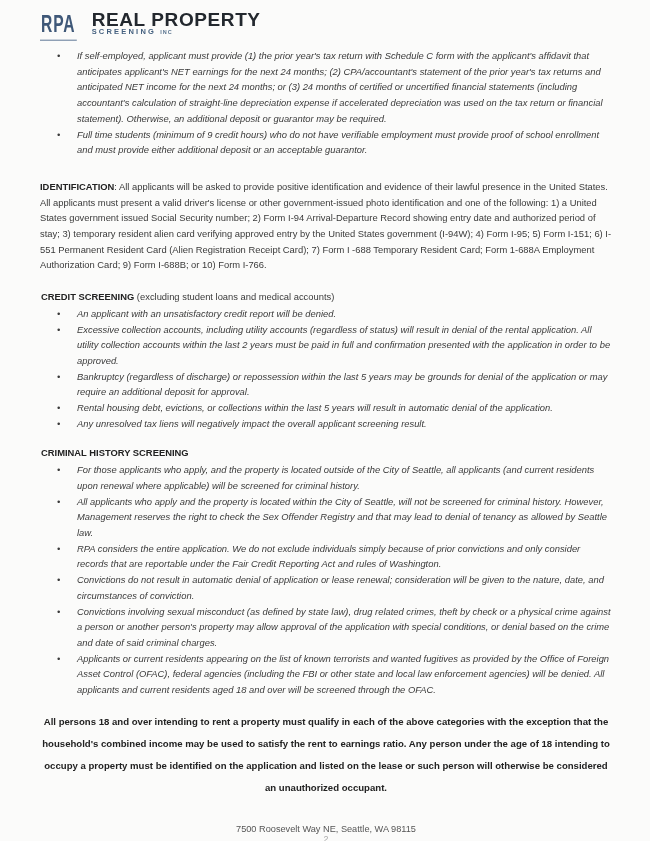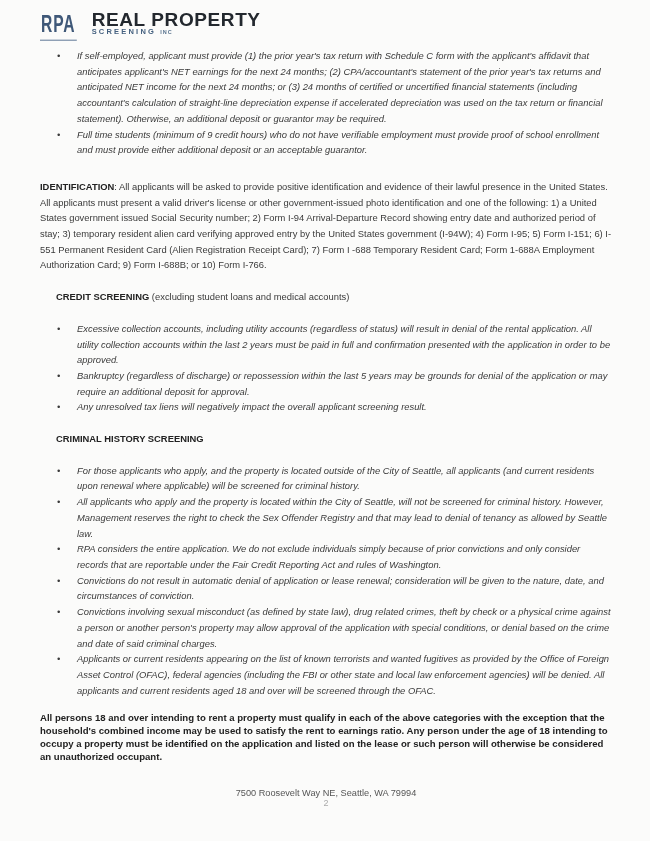--- a/index.html
+++ b/index.html
@@ -32,42 +32,43 @@
   }
   .logo-sub {
     font-size: 7.5px; letter-spacing: 2.2px; color: #44607f;
     line-height: 10px; font-weight: bold;
   }
   .logo-sub .inc { font-size: 5.5px; letter-spacing: 1px; color: #5a748f; }
 
   
   .para, .bullets li, .heading { font-size: 9.4px; line-height: 15.7px; }
   .para { margin: 0; text-align: left; }
-  .heading { margin: 16px; }
+  .heading { margin: 1px; }
   .heading strong, .para strong { color: #222; }
   .heading .note { font-weight: normal; }
 
   ul.bullets { list-style: none; margin: 0; padding: 0; }
   ul.bullets li { position: relative; padding-left: 37px; font-style: italic; }
   ul.bullets li::before {
     content: "\2022";
     position: absolute; left: 17px; top: 0;
     color: #3a3a3a;
   }
 
   .intro { margin-top: 12px; }
   .gap-a { margin-top: 21px; }   
   .gap-b { margin-top: 16px; }   
   .gap-c { margin-top: 14px; }   
 
   .closing {
     margin: 13px 0 0 0;
     font-weight: bold;
-    font-size: 9.6px; line-height: 13px;
+    font-size: 9.6px; line-height: 22px;
     color: #222;
+    text-align: center;
   }
 
   
   footer { margin-top: 22px; text-align: center; }
   .addr, .contact { font-size: 9.2px; line-height: 16px; color: #555; }
   .pagenum { font-size: 9px; color: #aaa; margin-top: -3px; }
 </style>
 </head>
 <body>
 
@@ -89,38 +90,40 @@
   <ul class="bullets intro">
     <li><span>If self-employed, applicant must provide (1) the prior year's tax return with Schedule C form with the applicant's affidavit that anticipates applicant's NET earnings for the next 24 months; (2) CPA/accountant's statement of the prior year's tax returns and anticipated NET income for the next 24 months; or (3) 24 months of certified or uncertified financial statements (including accountant's calculation of straight-line depreciation expense if accelerated depreciation was used on the tax return or financial statement). Otherwise, an additional deposit or guarantor may be required.</span></li>
     <li><span>Full time students (minimum of 9 credit hours) who do not have verifiable employment must provide proof of school enrollment and must provide either additional deposit or an acceptable guarantor.</span></li>
   </ul>
 
   <p class="para gap-a"><strong>IDENTIFICATION</strong><span>: All applicants will be asked to provide positive identification and evidence of their lawful presence in the United States. All applicants must present a valid driver's license or other government-issued photo identification and one of the following: 1) a United States government issued Social Security number; 2) Form I-94 Arrival-Departure Record showing entry date and authorized period of stay; 3) temporary resident alien card verifying approved entry by the United States government (I-94W); 4) Form I-95; 5) Form I-151; 6) I-551 Permanent Resident Card (Alien Registration Receipt Card); 7) Form I -688 Temporary Resident Card; Form 1-688A Employment Authorization Card; 9) Form I-688B; or 10) Form I-766.</span></p>
 
   <div class="gap-b">
     <p class="heading"><strong>CREDIT SCREENING</strong><span class="note"> (excluding student loans and medical accounts)</span></p>
     <ul class="bullets">
+      <li><span>An applicant with an unsatisfactory credit report will be denied.</span></li>
       <li><span>Excessive collection accounts, including utility accounts (regardless of status) will result in denial of the rental application. All utility collection accounts within the last 2 years must be paid in full and confirmation presented with the application in order to be approved.</span></li>
       <li><span>Bankruptcy (regardless of discharge) or repossession within the last 5 years may be grounds for denial of the application or may require an additional deposit for approval.</span></li>
+      <li><span>Rental housing debt, evictions, or collections within the last 5 years will result in automatic denial of the application.</span></li>
       <li><span>Any unresolved tax liens will negatively impact the overall applicant screening result.</span></li>
     </ul>
   </div>
 
   <div class="gap-c">
     <p class="heading"><strong>CRIMINAL HISTORY SCREENING</strong></p>
     <ul class="bullets">
       <li><span>For those applicants who apply, and the property is located outside of the City of Seattle, all applicants (and current residents upon renewal where applicable) will be screened for criminal history.</span></li>
       <li><span>All applicants who apply and the property is located within the City of Seattle, will not be screened for criminal history. However, Management reserves the right to check the Sex Offender Registry and that may lead to denial of tenancy as allowed by Seattle law.</span></li>
       <li><span>RPA considers the entire application. We do not exclude individuals simply because of prior convictions and only consider records that are reportable under the Fair Credit Reporting Act and rules of Washington.</span></li>
       <li><span>Convictions do not result in automatic denial of application or lease renewal; consideration will be given to the nature, date, and circumstances of conviction.</span></li>
       <li><span>Convictions involving sexual misconduct (as defined by state law), drug related crimes, theft by check or a physical crime against a person or another person's property may allow approval of the application with special conditions, or denial based on the crime and date of said criminal charges.</span></li>
       <li><span>Applicants or current residents appearing on the list of known terrorists and wanted fugitives as provided by the Office of Foreign Asset Control (OFAC), federal agencies (including the FBI or other state and local law enforcement agencies) will be denied. All applicants and current residents aged 18 and over will be screened through the OFAC.</span></li>
     </ul>
   </div>
 
   <p class="closing">All persons 18 and over intending to rent a property must qualify in each of the above categories with the exception that the household's combined income may be used to satisfy the rent to earnings ratio. Any person under the age of 18 intending to occupy a property must be identified on the application and listed on the lease or such person will otherwise be considered an unauthorized occupant.</p>
 
   <footer>
-    <div class="addr">7500 Roosevelt Way NE, Seattle, WA 79994</div>
+    <div class="addr">7500 Roosevelt Way NE, Seattle, WA 98115</div>
     <div class="pagenum">2</div>
   </footer>
 
 </div>
 
 </body></html>

